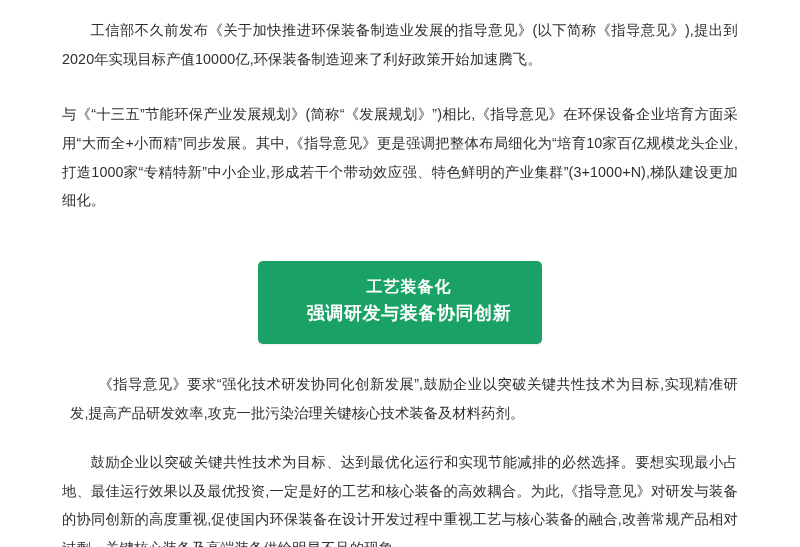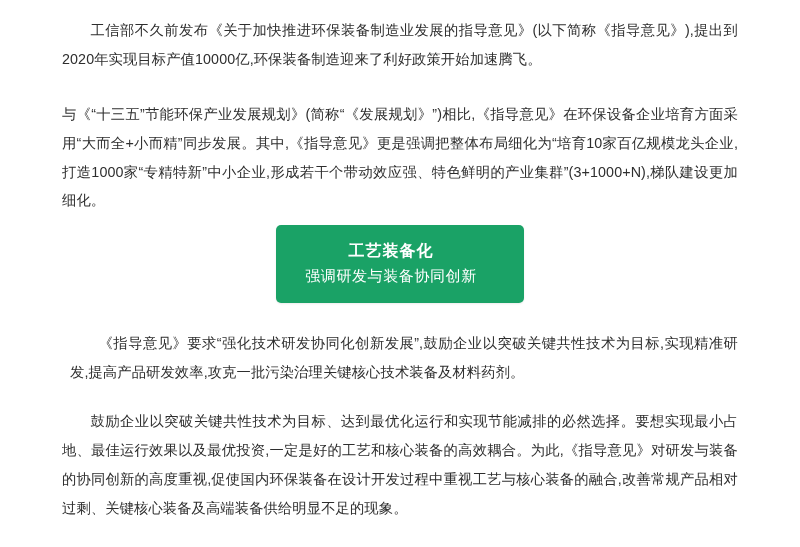--- a/index.html
+++ b/index.html
@@ -38,35 +38,36 @@
   }
   .banner-wrap {
     display: flex;
     justify-content: center;
     align-items: center;
     margin: 6px 0 26px 0;
   }
   .banner {
     background: #1aa266;
     border-radius: 5px;
-    padding: 14px 30px 16px 12px;
+    padding: 14px 30px 16px 48px;
     min-width: 206px;
     text-align: center;
     color: #ffffff;
     box-shadow: 0 1px 2px rgba(0,0,0,0.08);
+    margin-top: 36px;
   }
   .banner-line1 {
     font-size: 16px;
     font-weight: bold;
     line-height: 1.55;
     letter-spacing: 1px;
   }
   .banner-line2 {
-    font-size: 15px;
-    font-weight: normal;
+    font-size: 18px;
+    font-weight: bold;
     line-height: 1.55;
     letter-spacing: 0.6px;
   }
   .block-1 { margin-bottom: 26px; }
   .block-2 { margin-bottom: 10px; }
   .block-3 { margin-bottom: 20px; margin-left: 8px; }
 </style>
 </head>
 <body>
 

